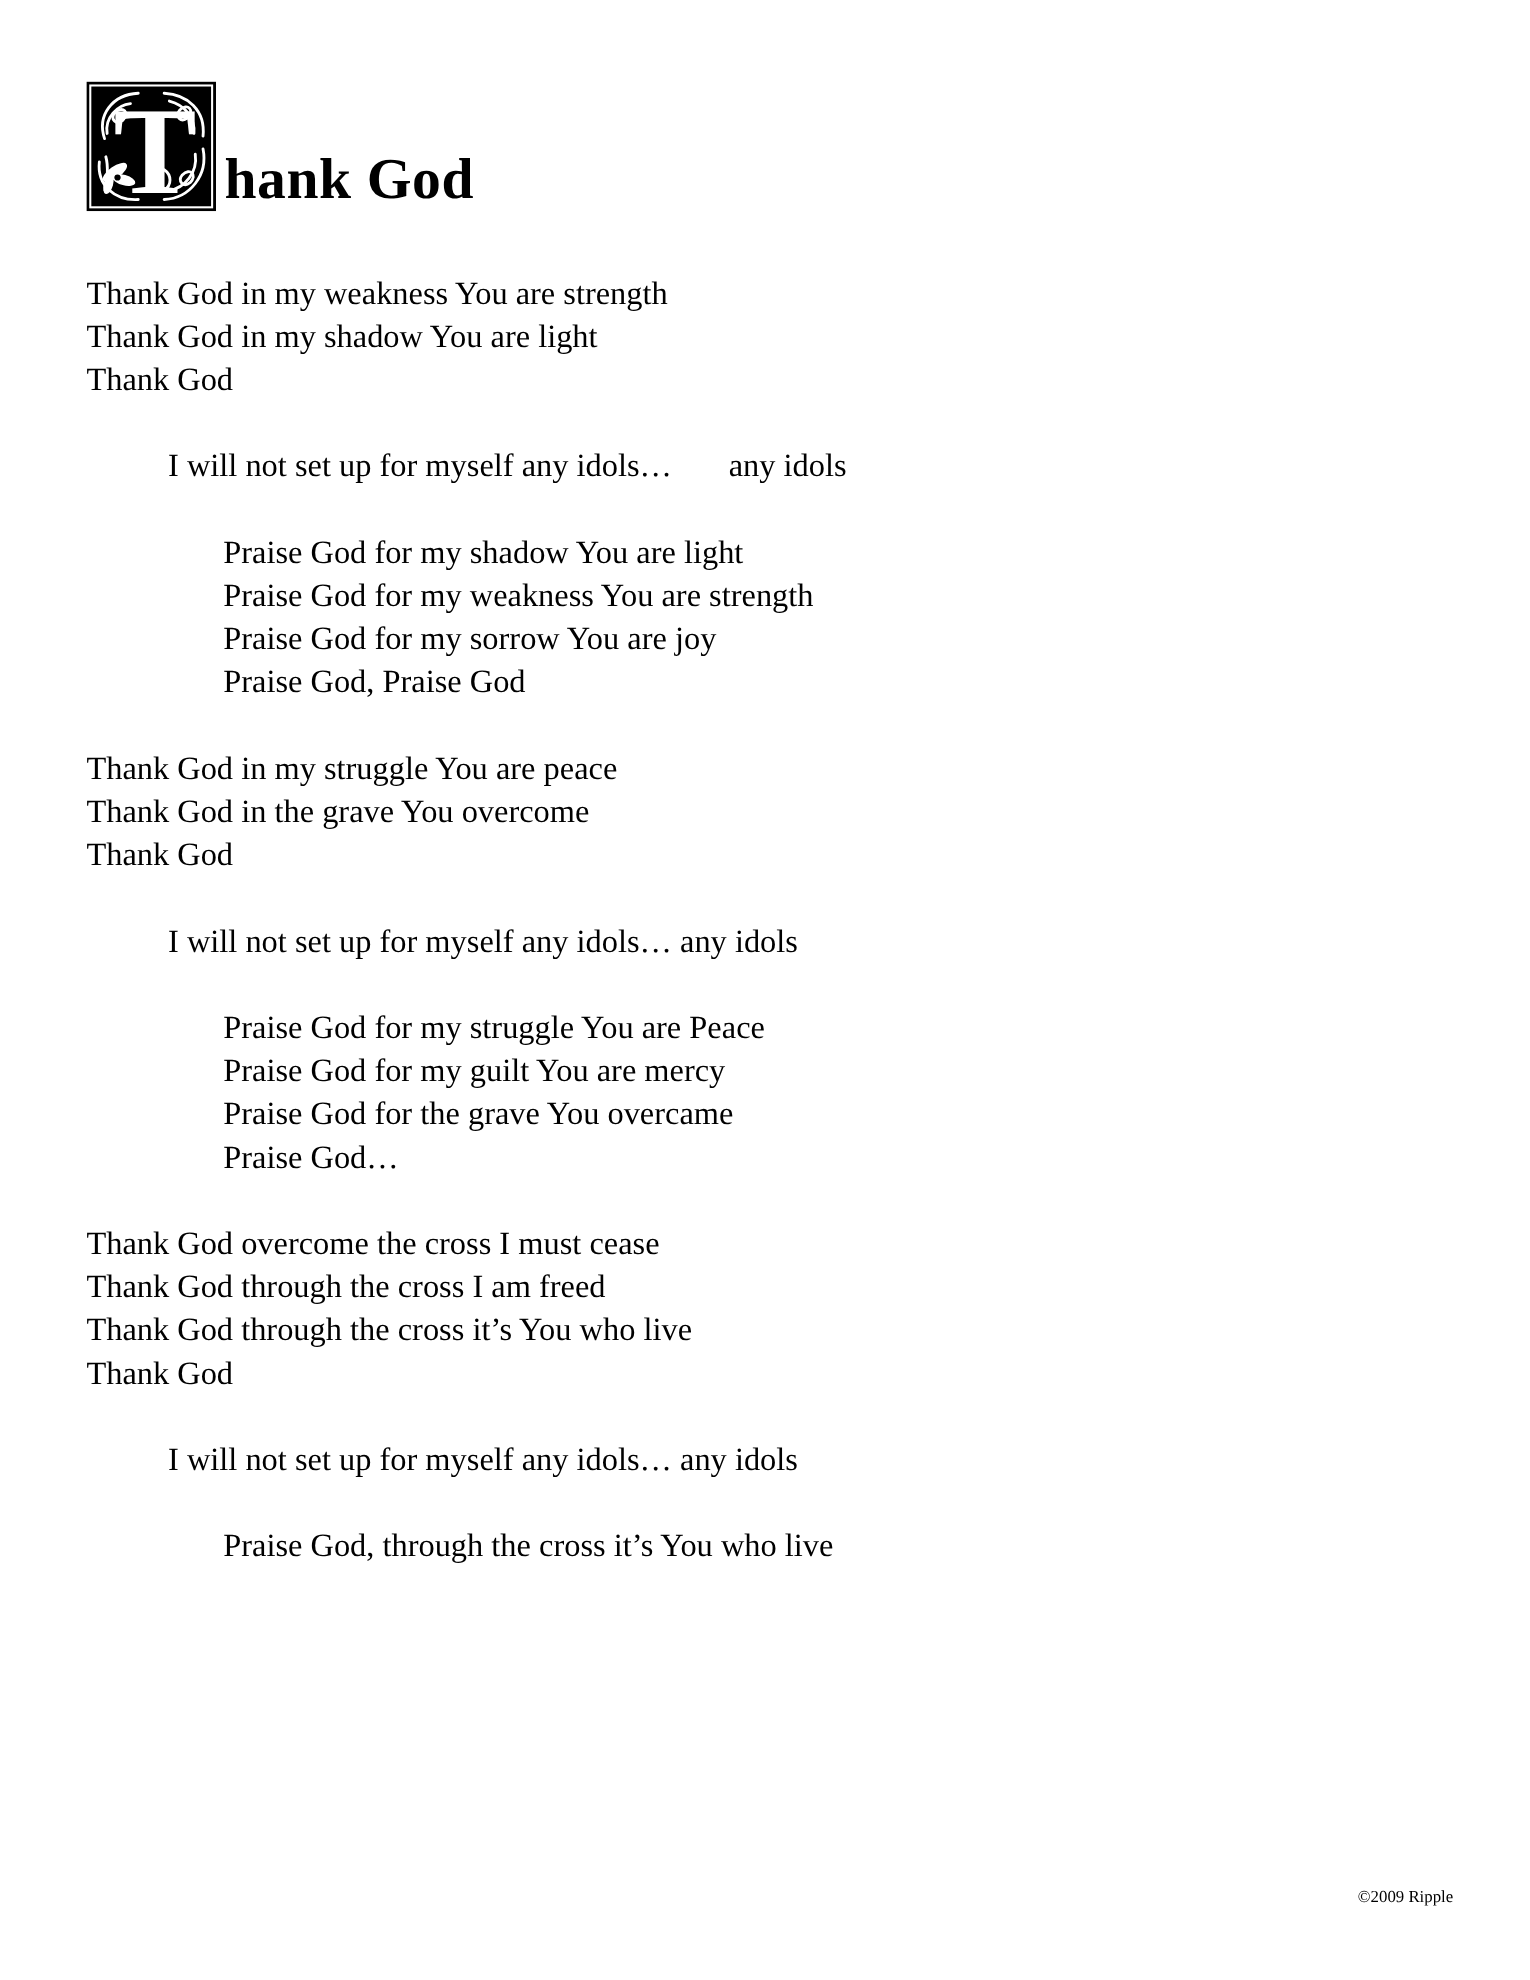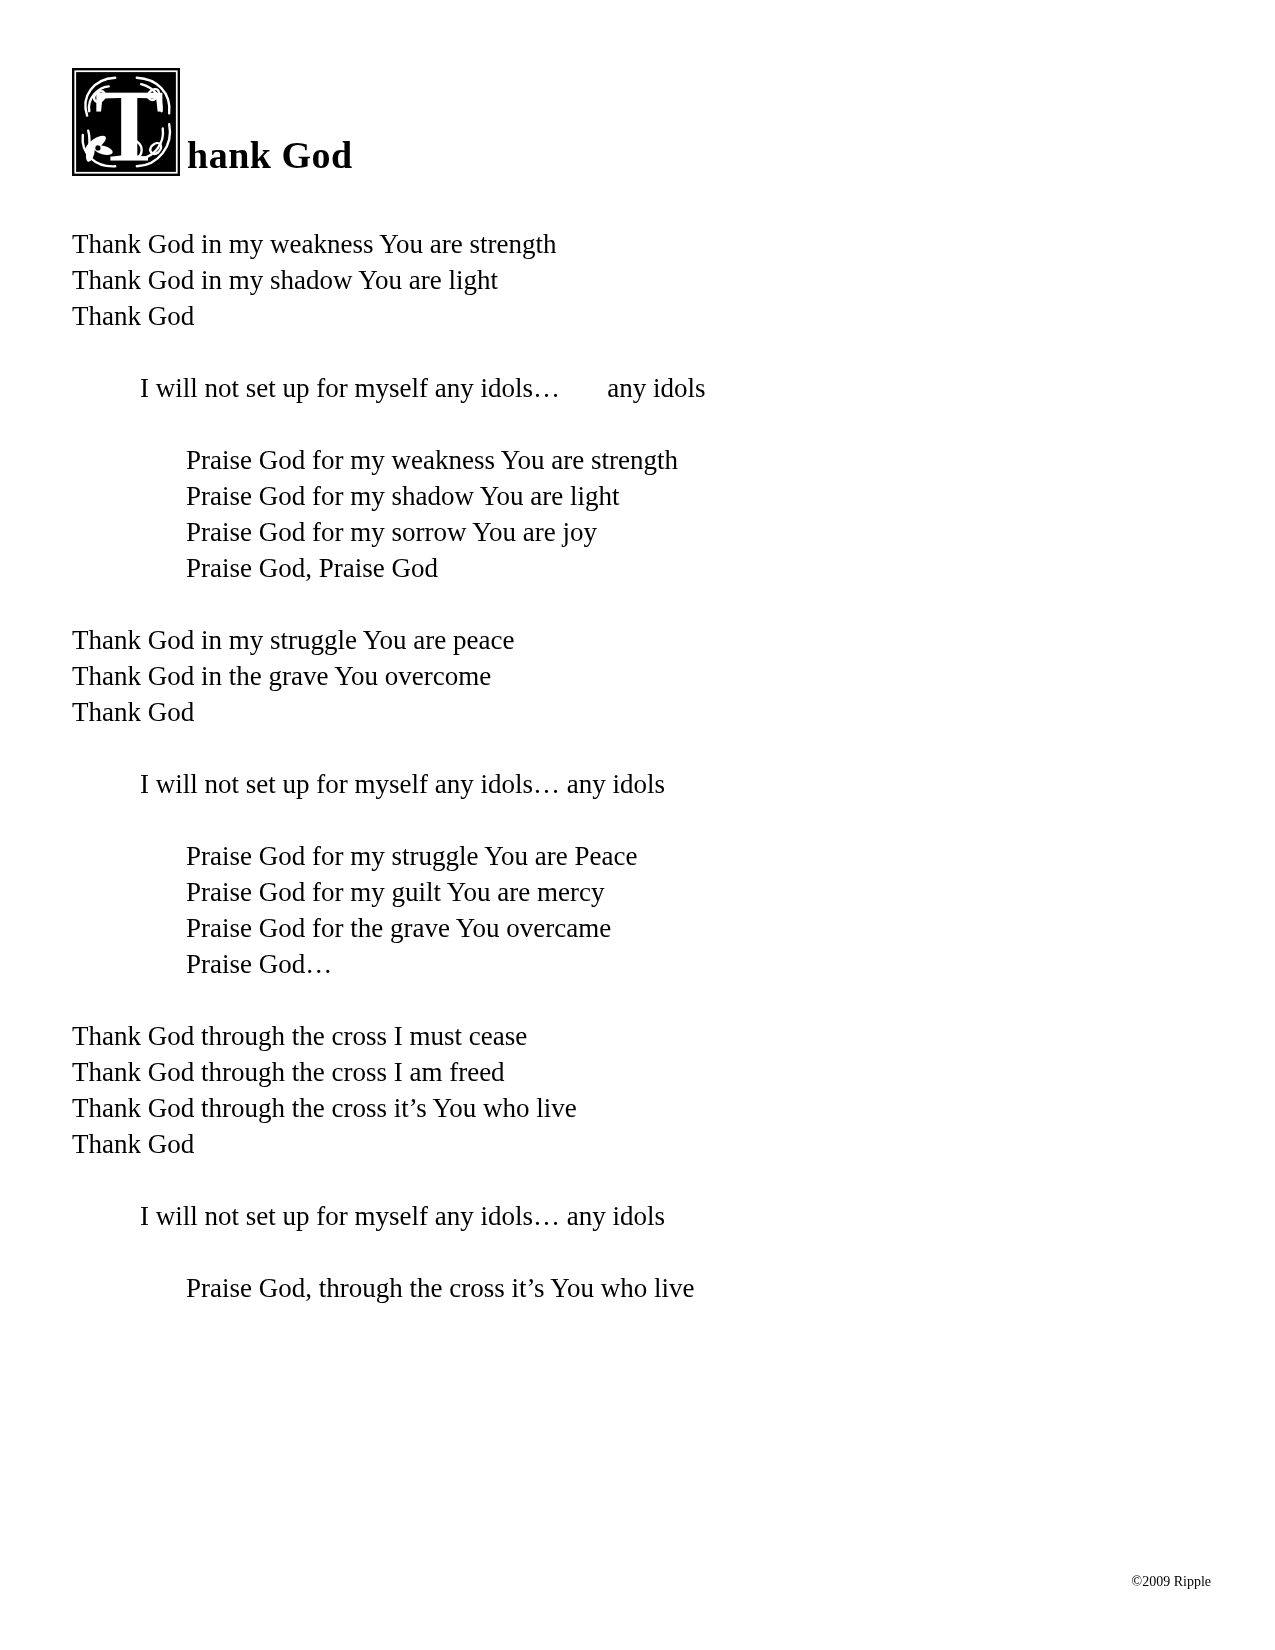--- a/index.html
+++ b/index.html
@@ -30,21 +30,21 @@
   .dropcap {
     width: 108px;
     height: 108px;
     flex: 0 0 auto;
     display: block;
   }
   .dropcap text {
     font-family: "Liberation Serif", "DejaVu Serif", serif;
   }
   .title-text {
-    font-size: 38px;
+    font-size: 48px;
     font-weight: bold;
     line-height: 1;
     margin: 0 0 0 7px;
     padding-bottom: 2px;
     letter-spacing: 0.5px;
   }
   .lyrics {
     margin-top: 50px;
   }
   .stanza {
@@ -108,22 +108,22 @@
         <p class="line">Thank God in my weakness You are strength</p>
         <p class="line">Thank God in my shadow You are light</p>
         <p class="line">Thank God</p>
       </section>
 
       <section class="stanza indent-1">
         <p class="line">I will not set up for myself any idols…       any idols</p>
       </section>
 
       <section class="stanza indent-2">
+        <p class="line">Praise God for my shadow You are light</p>
         <p class="line">Praise God for my weakness You are strength</p>
-        <p class="line">Praise God for my shadow You are light</p>
         <p class="line">Praise God for my sorrow You are joy</p>
         <p class="line">Praise God, Praise God</p>
       </section>
 
       <section class="stanza indent-0">
         <p class="line">Thank God in my struggle You are peace</p>
         <p class="line">Thank God in the grave You overcome</p>
         <p class="line">Thank God</p>
       </section>
 
@@ -132,21 +132,21 @@
       </section>
 
       <section class="stanza indent-2">
         <p class="line">Praise God for my struggle You are Peace</p>
         <p class="line">Praise God for my guilt You are mercy</p>
         <p class="line">Praise God for the grave You overcame</p>
         <p class="line">Praise God…</p>
       </section>
 
       <section class="stanza indent-0">
-        <p class="line">Thank God through the cross I must cease</p>
+        <p class="line">Thank God overcome the cross I must cease</p>
         <p class="line">Thank God through the cross I am freed</p>
         <p class="line">Thank God through the cross it’s You who live</p>
         <p class="line">Thank God</p>
       </section>
 
       <section class="stanza indent-1">
         <p class="line">I will not set up for myself any idols… any idols</p>
       </section>
 
       <section class="stanza indent-2">

